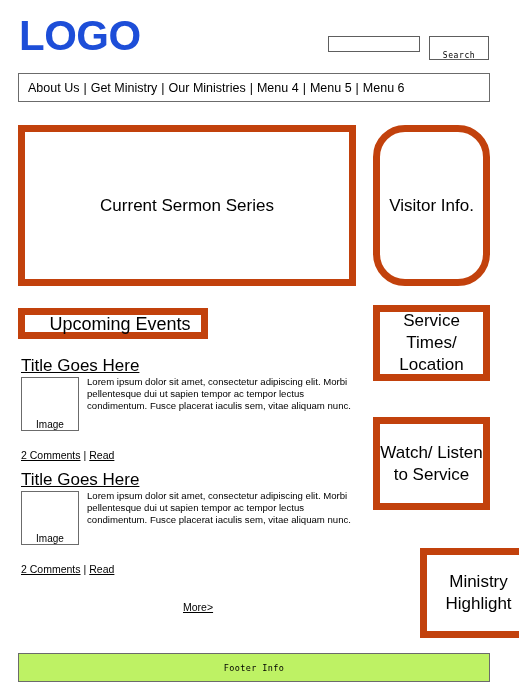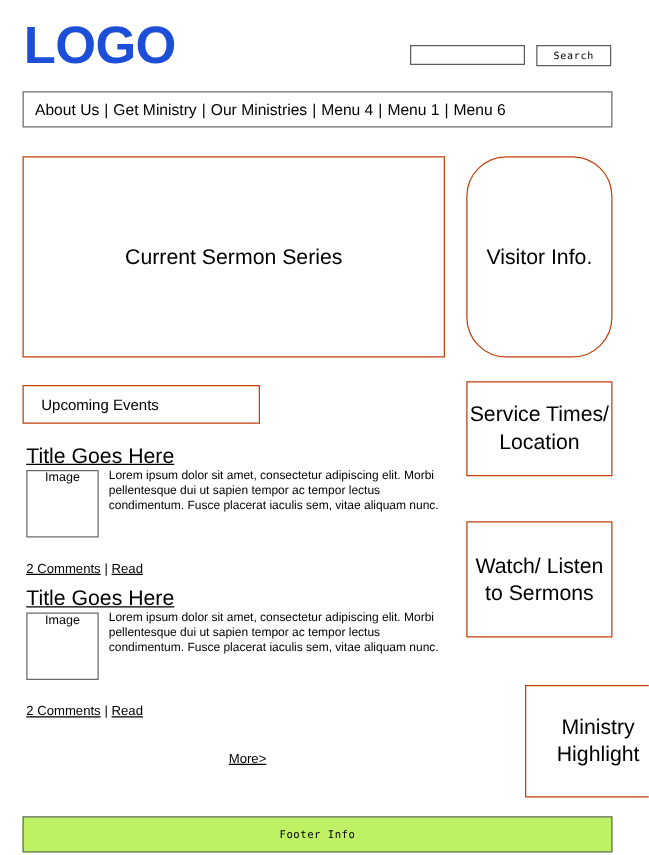--- a/index.html
+++ b/index.html
@@ -61,21 +61,21 @@
     box-sizing: border-box;
     border: 1px solid #5e5e5e;
     background: #ffffff;
     font-family: "DejaVu Sans Mono", monospace;
     font-size: 8px;
     letter-spacing: 0.6px;
     color: #000;
     text-align: center;
     line-height: 15px;
     cursor: pointer;
-    padding: 0;
+    padding: 11px;
   }
 
   
   .nav-bar {
     position: absolute;
     left: 18px;
     top: 73px;
     width: 472px;
     height: 29px;
     box-sizing: border-box;
@@ -99,21 +99,21 @@
   }
   .nav-sep {
     padding: 0 4px;
     color: #000;
   }
 
   
   .wf-box {
     position: absolute;
     box-sizing: border-box;
-    border: 1px solid #c2410c;
+    border: 7px solid #c2410c;
     background: #ffffff;
   }
   .wf-box-label {
     position: absolute;
     left: 0;
     right: 0;
     top: 50%;
     transform: translateY(-50%);
     text-align: center;
     font-size: 17px;
@@ -167,22 +167,22 @@
   }
 
   
   .events-heading-box {
     left: 18px;
     top: 308px;
     width: 190px;
     height: 31px;
   }
   .events-heading-box .wf-box-label {
-    font-size: 12px;
-    text-align: left;
+    font-size: 18px;
+    text-align: center;
     left: 14px;
   }
 
   
   .article {
     position: absolute;
     left: 21px;
     width: 341px;
   }
   .article-1 { top: 357px; }
@@ -208,21 +208,21 @@
     left: 0;
     top: 0;
     width: 58px;
     height: 54px;
     box-sizing: border-box;
     border: 1px solid #6b6b6b;
     background: #ffffff;
     font-size: 10px;
     color: #000;
     display: flex;
-    align-items: flex-start;
+    align-items: flex-end;
     justify-content: center;
   }
 
   .excerpt {
     position: absolute;
     left: 66px;
     top: -1px;
     width: 275px;
     font-size: 9.6px;
     line-height: 12.2px;
@@ -296,40 +296,40 @@
   <div class="nav-bar">
     <div class="nav-inner">
       <span class="nav-item">About Us</span>
       <span class="nav-sep">|</span>
       <span class="nav-item">Get Ministry</span>
       <span class="nav-sep">|</span>
       <span class="nav-item">Our Ministries</span>
       <span class="nav-sep">|</span>
       <span class="nav-item">Menu 4</span>
       <span class="nav-sep">|</span>
-      <span class="nav-item">Menu 1</span>
+      <span class="nav-item">Menu 5</span>
       <span class="nav-sep">|</span>
       <span class="nav-item">Menu 6</span>
     </div>
   </div>
 
   <div class="wf-box hero-box">
     <div class="wf-box-label">Current Sermon Series</div>
   </div>
 
   <div class="wf-box visitor-box">
     <div class="wf-box-label">Visitor Info.</div>
   </div>
 
   <div class="wf-box service-box">
     <div class="wf-box-label">Service Times/ Location</div>
   </div>
 
   <div class="wf-box watch-box">
-    <div class="wf-box-label">Watch/ Listen to Sermons</div>
+    <div class="wf-box-label">Watch/ Listen to Service</div>
   </div>
 
   <div class="wf-box ministry-box">
     <div class="wf-box-label">Ministry Highlight</div>
   </div>
 
   <div class="wf-box events-heading-box">
     <div class="wf-box-label">Upcoming Events</div>
   </div>
 

